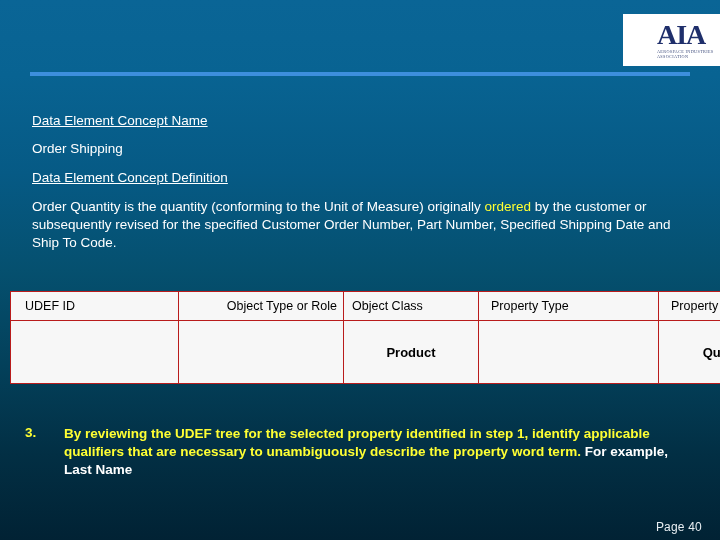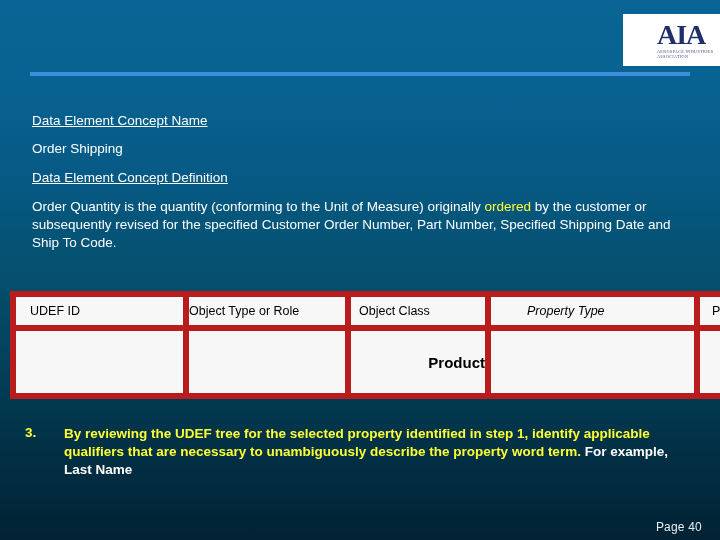--- a/index.html
+++ b/index.html
@@ -104,43 +104,43 @@
   #udef-table {
     position: absolute;
     left: 10px;
     top: 291px;
     width: 700px;
     border-collapse: collapse;
     background: #f7f7f7;
     table-layout: fixed;
   }
   #udef-table td {
-    border: 6px solid #b91c1c;
+    border: 1px solid #b91c1c;
     background: #f7f7f7;
     color: #000000;
     font-size: 12.5px;
     padding: 0;
     vertical-align: middle;
   }
   #udef-table tr.head td {
     height: 28px;
     padding: 0 6px 0 14px;
     font-weight: normal;
     text-align: left;
   }
   #udef-table tr.body td {
     height: 62px;
-    text-align: right;
-    font-weight: bold;
-    font-size: 15px;
+    text-align: center;
+    font-weight: bold;
+    font-size: 13px;
     margin-top: 17px;
   }
-  #udef-table tr.head td.c-ptype { padding-left: 36px; font-style: italic; }
+  #udef-table tr.head td.c-ptype { padding-left: 12px; }
   #udef-table tr.head td.c-prop  { padding-left: 12px; }
-  #udef-table tr.head td.c-otr   { padding-left: 0; }
+  #udef-table tr.head td.c-otr   { padding-left: 8px; text-align: right; }
   #udef-table tr.head td.c-ocls  { padding-left: 8px; }
   
   #step-num {
     position: absolute;
     left: 25px;
     top: 425px;
     color: #ffff33;
     font-size: 13.5px;
     font-weight: bold;
   }

